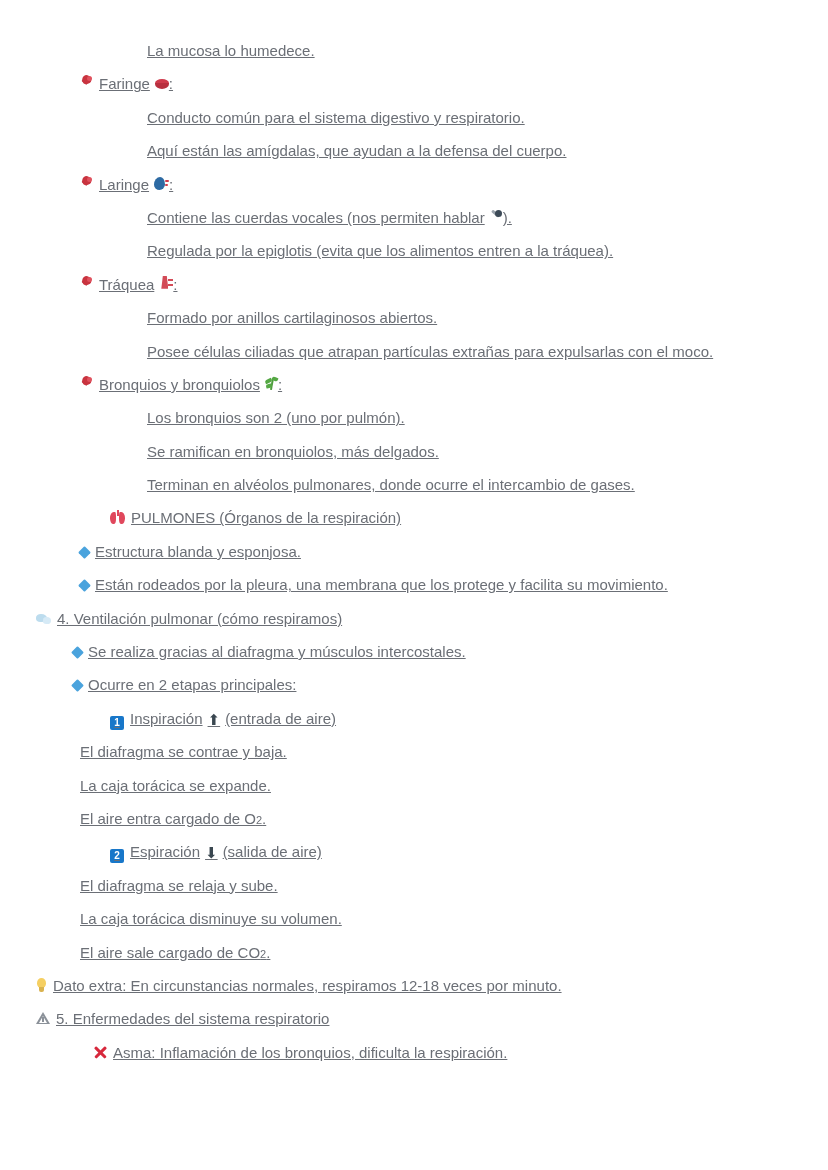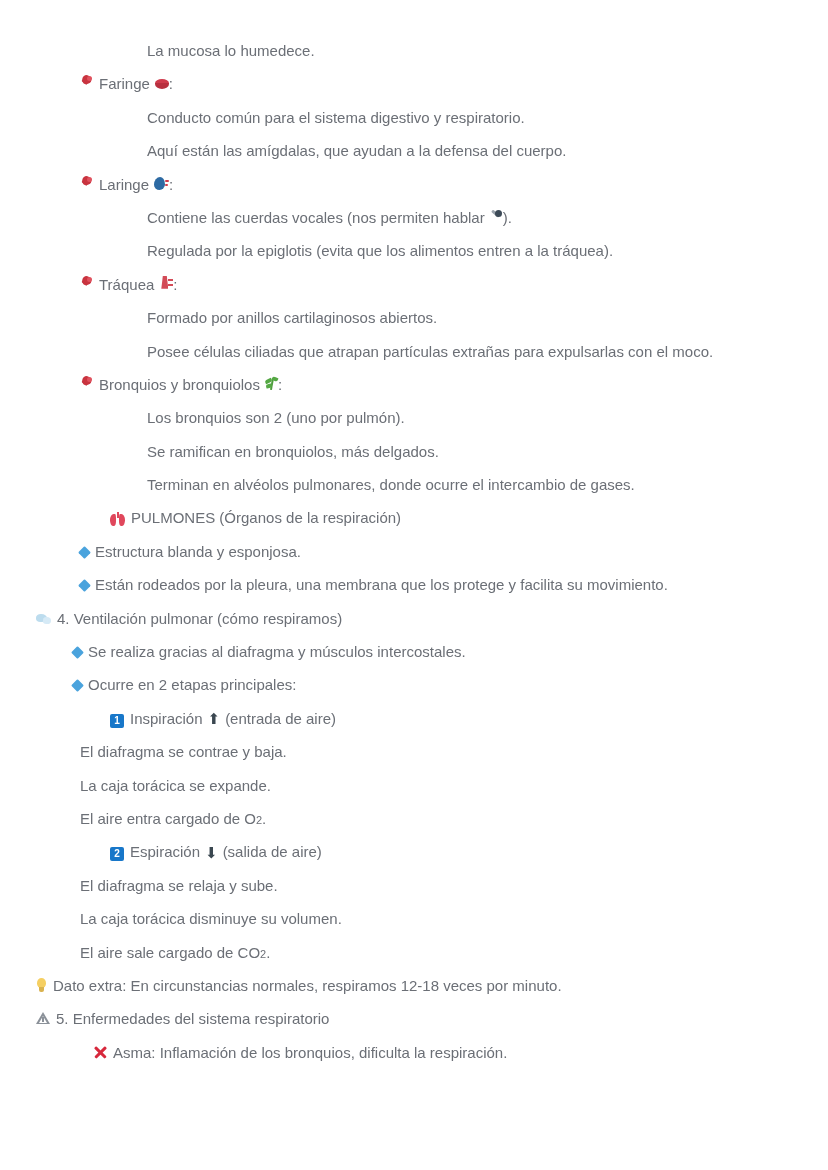--- a/index.html
+++ b/index.html
@@ -15,20 +15,21 @@
     font-size: 15px;
     -webkit-font-smoothing: antialiased;
     overflow: hidden;
   }
   #doc {
     position: relative;
     width: 828px;
     height: 1170px;
     box-sizing: border-box;
     padding-top: 34px;
+    text-decoration: underline;
   }
 
   .line {
     display: flex;
     align-items: baseline;
     height: 33.4px;
     line-height: 33.4px;
     white-space: nowrap;
   }
 
@@ -43,21 +44,21 @@
 
   .txt {
     display: inline-block;
     flex: 0 0 auto;
   }
 
   
   .ind-0  { padding-left: 36px; }
   .ind-1  { padding-left: 73px; }
   .ind-2  { padding-left: 94px; }
-  .ind-3  { padding-left: 110px; align-items: center; }
+  .ind-3  { padding-left: 110px; }
   .ind-4  { padding-left: 80px; }
   .ind-5  { padding-left: 147px; }
 
   
   .ico { display:inline-block; vertical-align:middle; position:relative; }
 
   
   .ico-pin { width: 13px; height: 15px; }
   .ico-pin .head {
     position:absolute; left:2px; top:0px; width:9px; height:9px;

